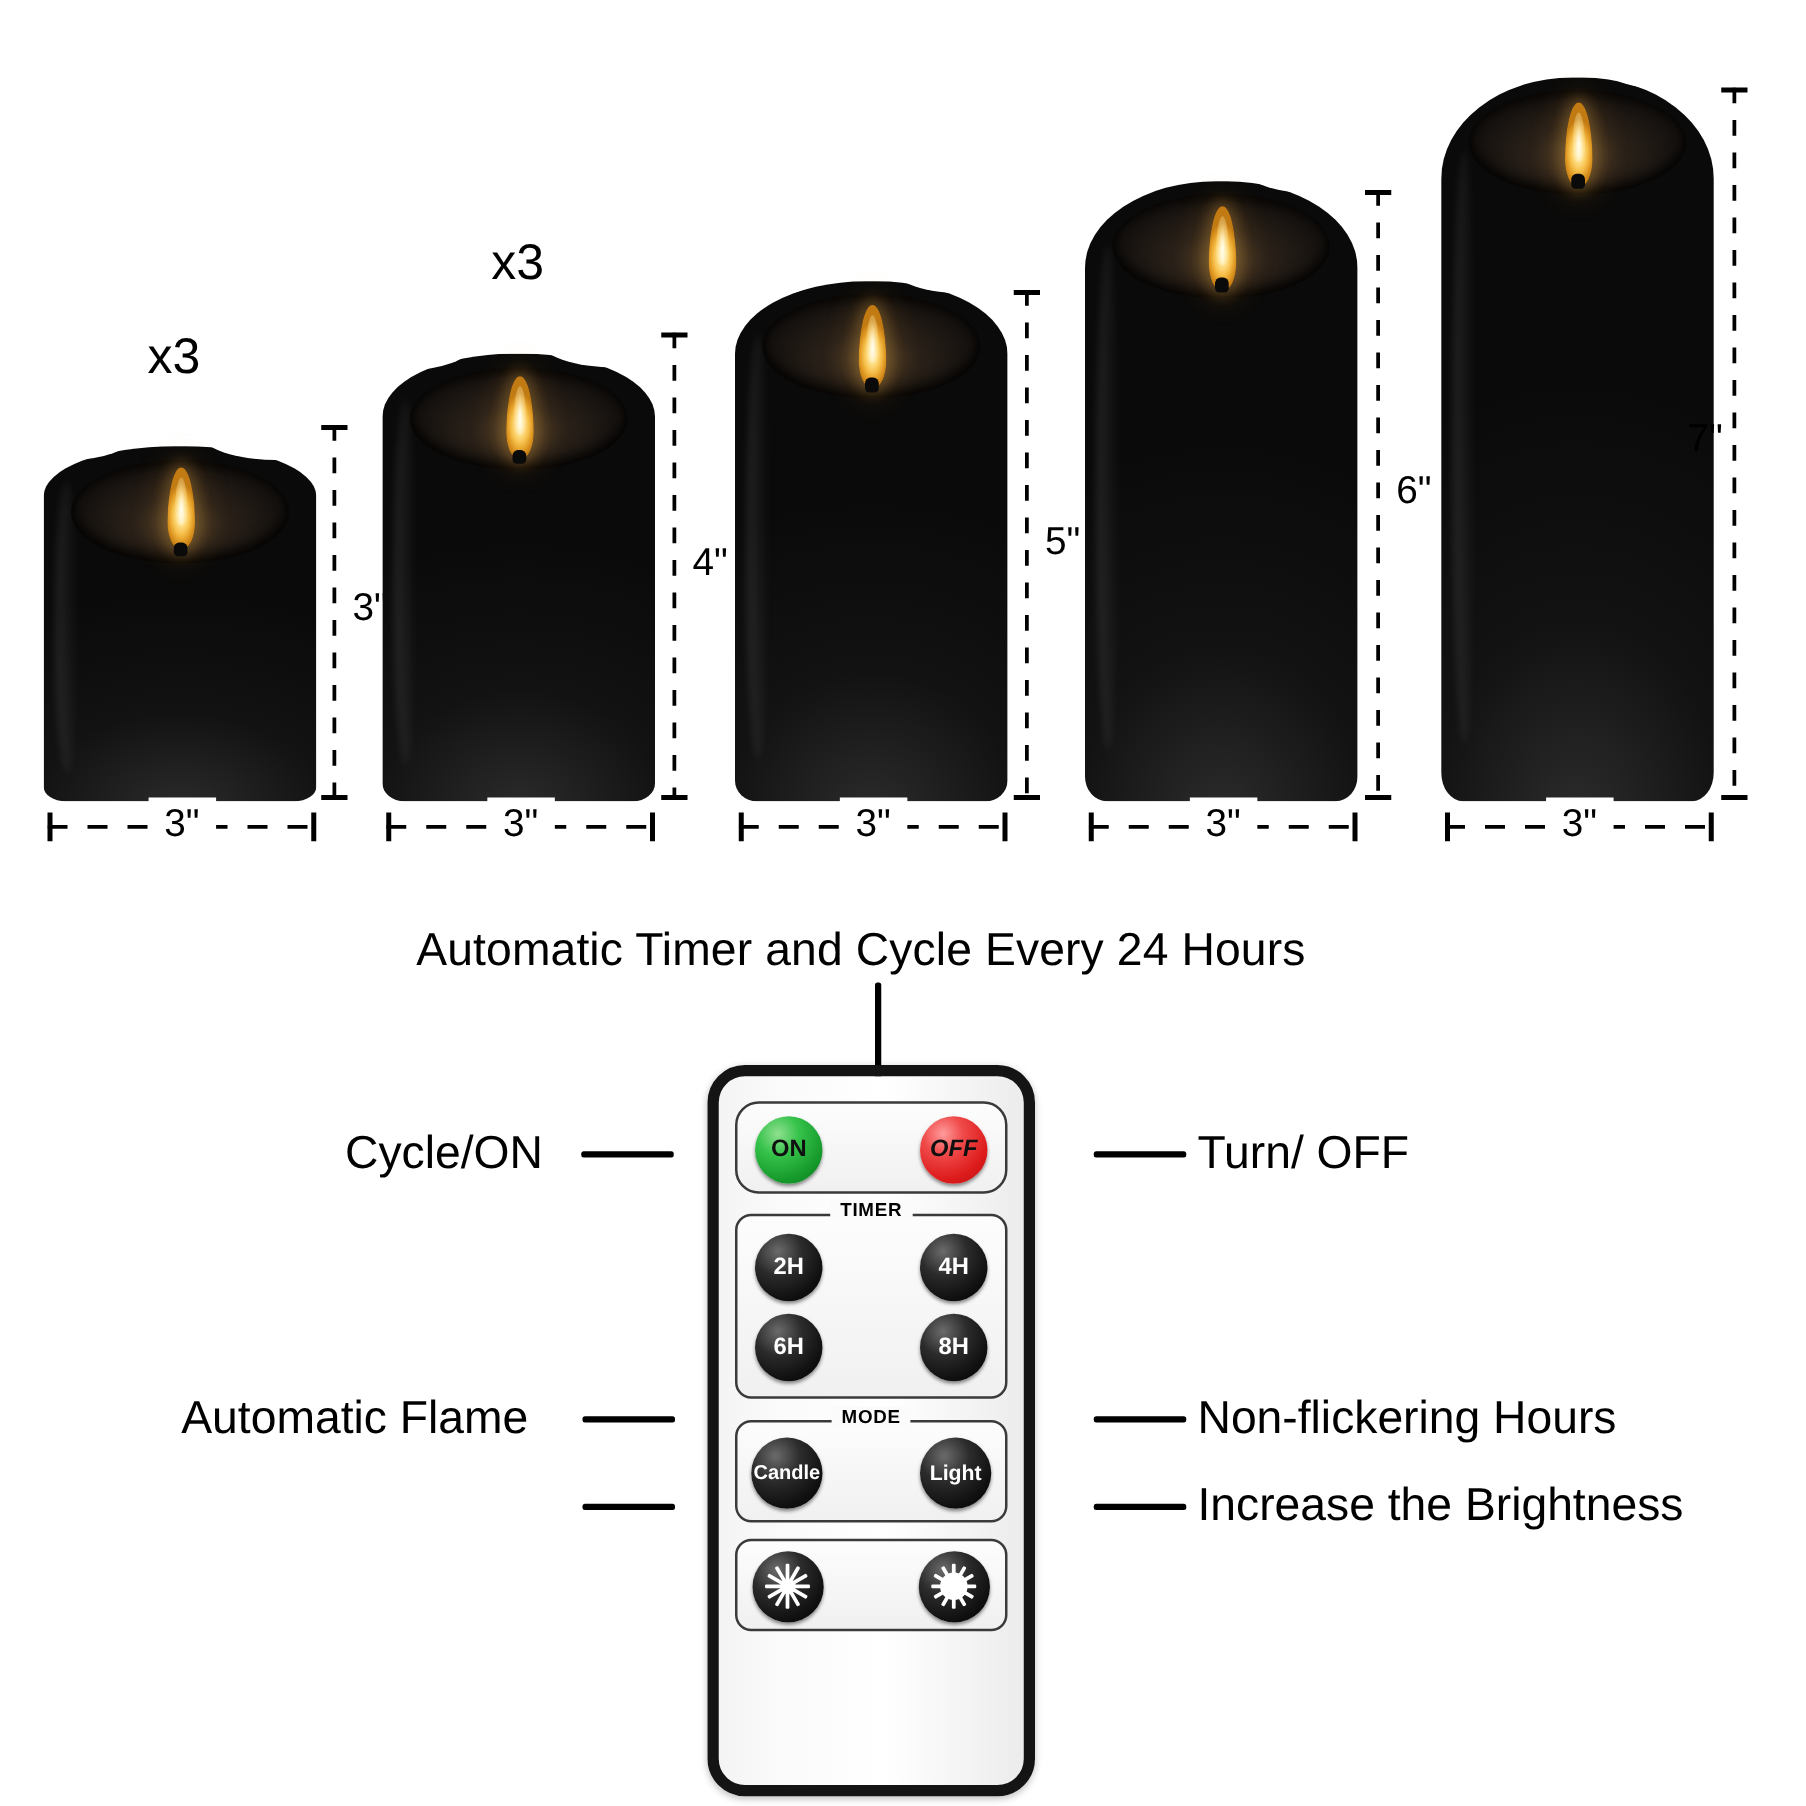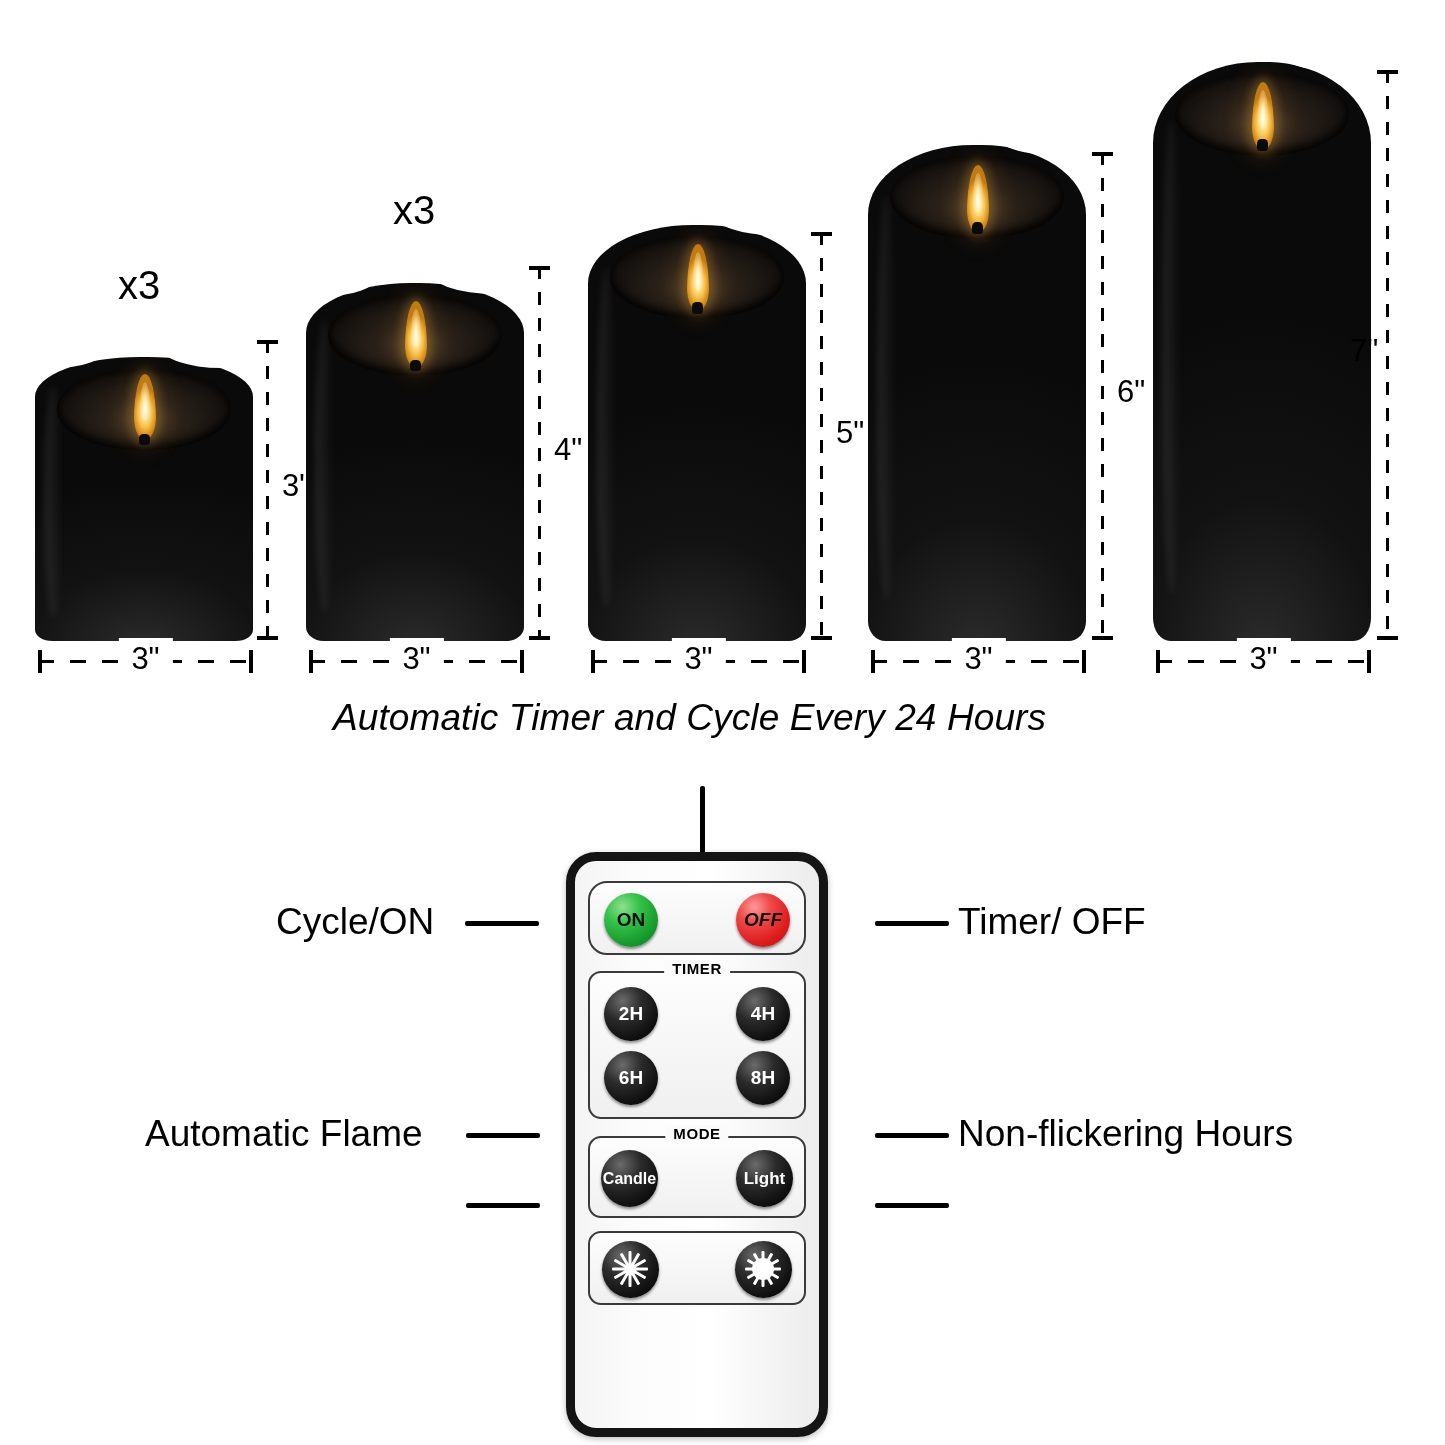--- a/index.html
+++ b/index.html
@@ -249,37 +249,38 @@
     <div class="cap top"></div>
     <div class="cap bot"></div>
     <div class="lbl" style="top:263px;left:-36px;">7"</div>
   </div>
   <div class="dim-h" style="left:1156px; top:660px; width:215px;">
     <div class="cap l"></div>
     <div class="cap r"></div>
     <div class="lbl">3"</div>
   </div>
 
-  <div class="headline" style="left:333px; top:697px;font-style:italic;">Automatic Timer and Cycle Every 24 Hours</div>
+  <div class="headline" style="left:333px; top:739px;">Automatic Timer and Cycle Every 24 Hours</div>
   <div class="lead v" style="left:700px; top:786px; height:245px;"></div>
 
   <div class="callout" style="left:276px; top:901px;">Cycle/ON</div>
   <div class="lead" style="left:465px; top:921px; width:74px;"></div>
 
   <div class="callout" style="left:145px; top:1113px;">Automatic Flame</div>
   <div class="lead" style="left:466px; top:1133px; width:74px;"></div>
 
   <div class="lead" style="left:466px; top:1203px; width:74px;"></div>
 
-  <div class="callout" style="left:958px; top:901px;">Timer/ OFF</div>
+  <div class="callout" style="left:958px; top:901px;">Turn/ OFF</div>
   <div class="lead" style="left:875px; top:921px; width:74px;"></div>
 
   <div class="callout" style="left:958px; top:1113px;">Non-flickering Hours</div>
   <div class="lead" style="left:875px; top:1133px; width:74px;"></div>
 
+  <div class="callout" style="left:958px; top:1183px;">Increase the Brightness</div>
   <div class="lead" style="left:875px; top:1203px; width:74px;"></div>
 
   <div id="remote">
 
     <div class="panel" style="top:20px; height:74px;border-radius:19px;">
       <div class="btn on" style="left:14px; top:10px; width:54px; height:54px; font-size:19px;">
         <span>ON</span>
       </div>
       <div class="btn off" style="right:14px; top:10px; width:54px; height:54px; font-size:19px;">
         <span>OFF</span>

